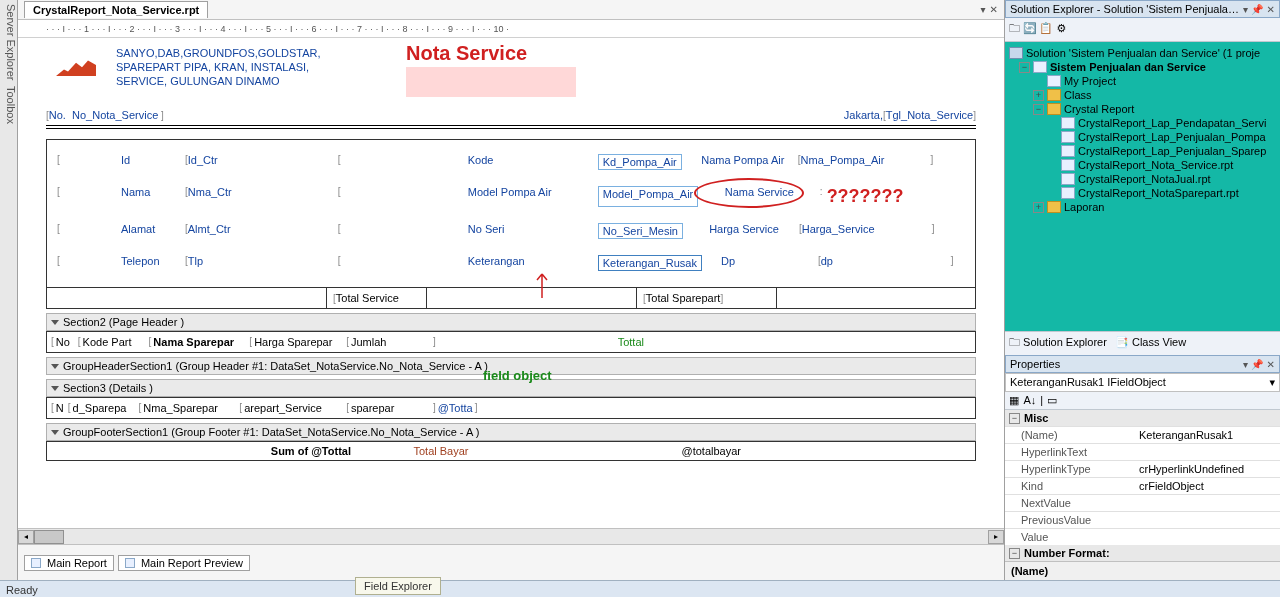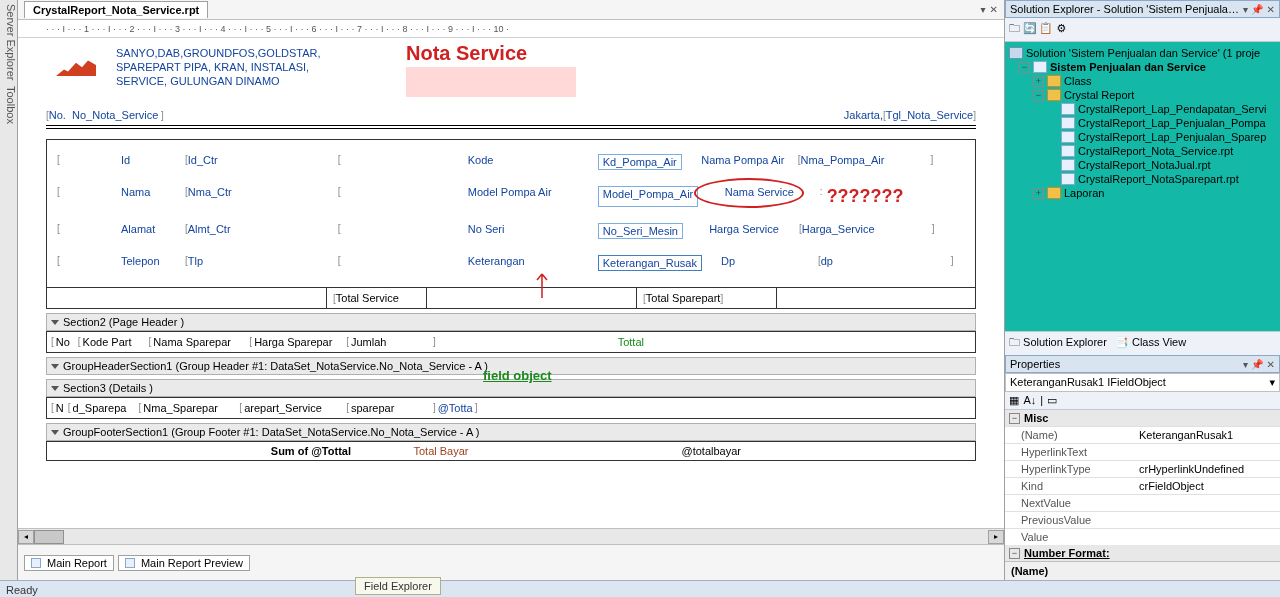--- a/index.html
+++ b/index.html
@@ -165,33 +165,33 @@
             <path d="M10 28 L10 4 M10 4 L5 10 M10 4 L15 10" stroke="#d02020" stroke-width="1.5" fill="none"></path>
           </svg>
       </div>
       <div class="totals-row">
         <div style="width:280px;"></div>
         <div style="width:100px;"><span class="brkt">[</span><span>Total Service</span></div>
         <div style="width:210px;"></div>
         <div style="width:140px;"><span class="brkt">[</span><span>Total Sparepart</span><span class="brkt">]</span></div>
         <div style="flex:1;border-right:none;"></div>
       </div>
-      <span class="arrow-note" style="left:465px; top:330px;text-decoration:underline;">field object</span>
+      <span class="arrow-note" style="left:465px; top:330px;">field object</span>
 
       <div class="sec-bar">
           <span class="sec-arrow"></span>
           <span>Section2 (Page Header )</span>
         </div>
       <div style="display:flex; border:1px solid #333; padding:4px 4px; gap:2px;">
         <span class="brkt">[</span>
           <span style="width:20px;">No</span>
           <span class="brkt">[</span>
         <span style="width:64px;">Kode Part</span>
           <span class="brkt">[</span>
-        <span style="width:94px;">Nama Sparepar</span>
+        <span style="width:94px;font-weight:bold;">Nama Sparepar</span>
           <span class="brkt">[</span>
         <span style="width:90px;">Harga Sparepar</span>
           <span class="brkt">[</span>
         <span style="width:80px;">Jumlah</span>
           <span class="brkt">]</span>
         <span style="color:#1a8a1a; margin-left:180px;">Tottal</span>
       </div>
       <div class="sec-bar">
           <span class="sec-arrow"></span>
           <span>GroupHeaderSection1 (Group Header #1: DataSet_NotaService.No_Nota_Service - A )</span>
@@ -253,20 +253,24 @@
     <div class="panel-tools">🗀 🔄 📋 ⚙</div>
     <div class="tree">
       <div class="tree-node">
           <span class="ic ic-sol"></span>
           <span>Solution 'Sistem Penjualan dan Service' (1 proje</span>
         </div>
       <div class="tree-node" style="padding-left:10px;">
           <span class="exp">−</span>
           <span class="ic ic-doc"></span>
           <span class="bold">Sistem Penjualan dan Service</span>
+        </div>
+      <div class="tree-node" style="padding-left:38px;">
+          <span class="ic ic-doc"></span>
+          <span>My Project</span>
         </div>
       <div class="tree-node" style="padding-left:24px;">
           <span class="exp">+</span>
           <span class="ic ic-folder"></span>
           <span>Class</span>
         </div>
       <div class="tree-node" style="padding-left:24px;">
           <span class="exp">−</span>
           <span class="ic ic-folder"></span>
           <span>Crystal Report</span>
@@ -346,21 +350,21 @@
         <div class="pg-row">
             <div>PreviousValue</div>
             <div></div>
           </div>
         <div class="pg-row">
             <div>Value</div>
             <div></div>
           </div>
         <div class="pg-cat">
             <span class="exp" style="margin-right:4px;">−</span>
-            <span style="font-weight:bold;text-decoration:underline;">Number Format:</span>
+            <span style="font-weight:bold;">Number Format:</span>
           </div>
       </div>
       <div class="pg-desc">(Name)</div>
     </div>
   </div>
 </div>
 
 <div class="status">
   <span>Ready</span>
   <div class="fe-box">Field Explorer</div>

